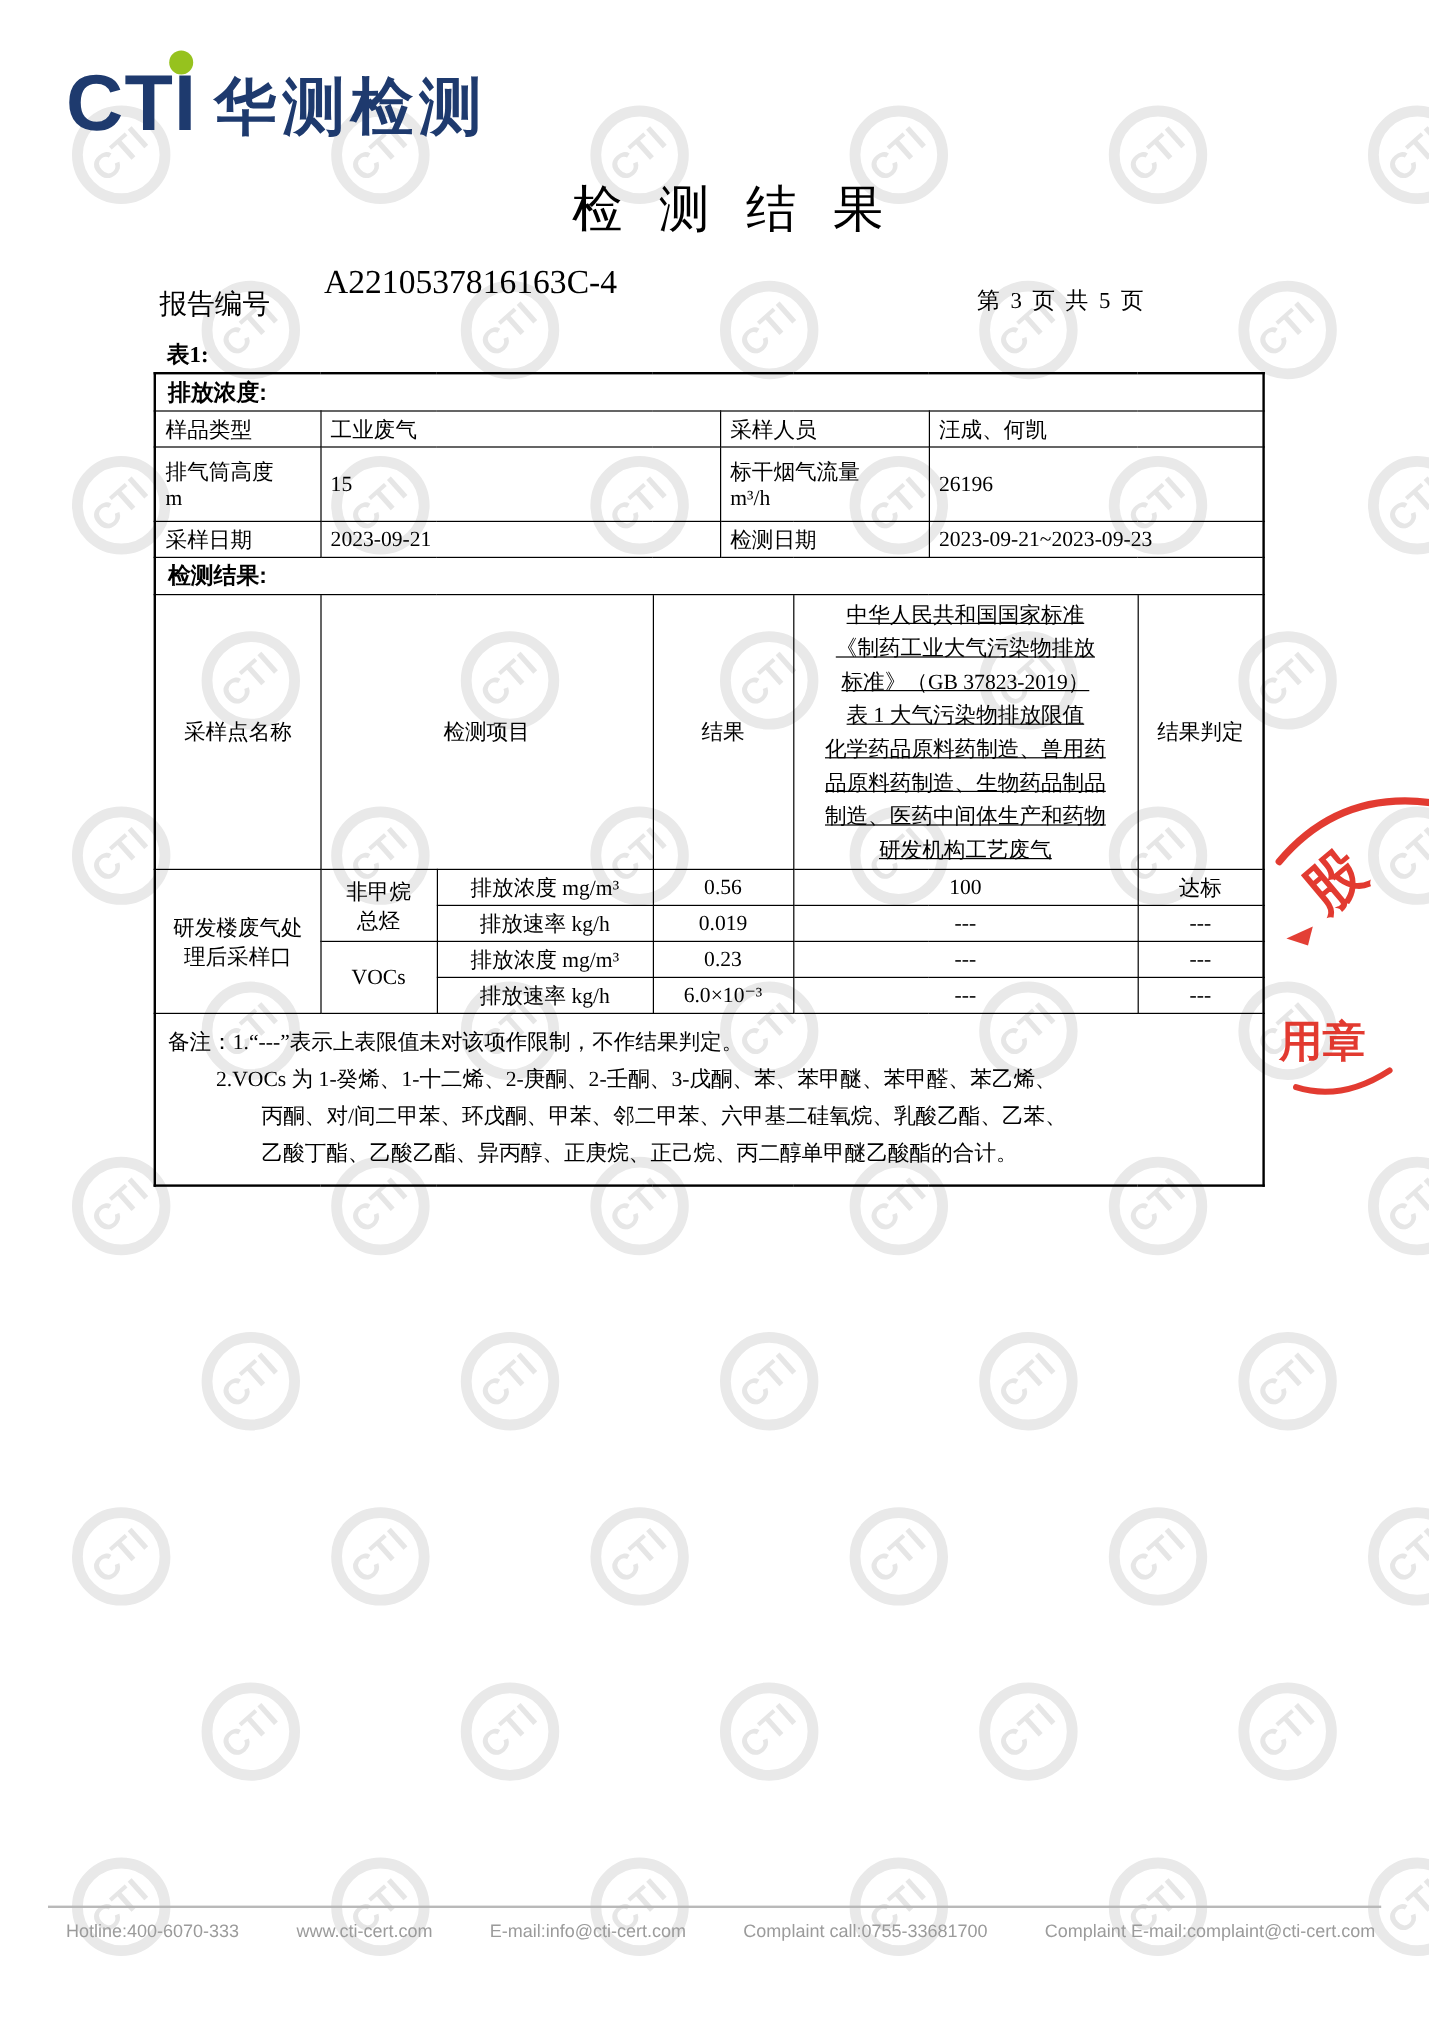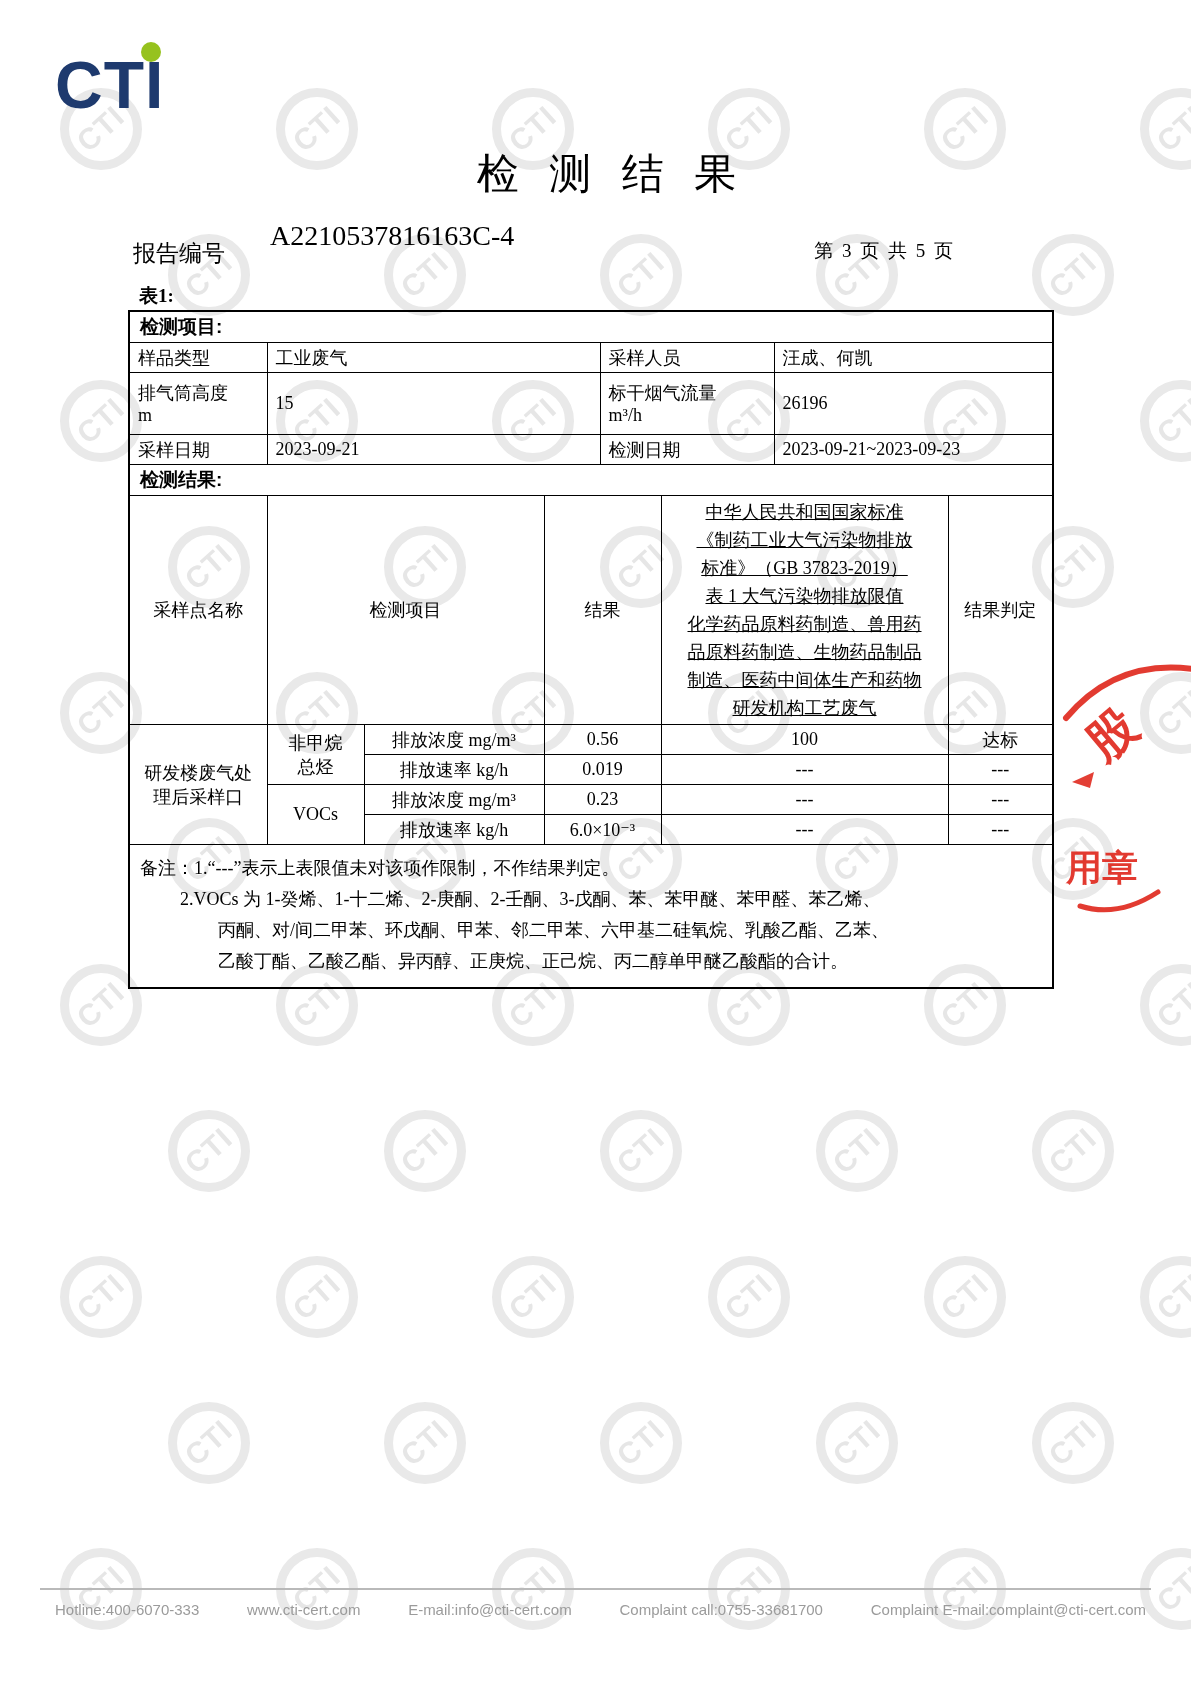--- a/index.html
+++ b/index.html
@@ -271,20 +271,21 @@
       </div>
     </div>
 
   <div class="content">
 
     <div class="logo">
       <div class="logo-cti">
         <span>CTI</span>
         <span class="logo-dot"></span>
       </div>
+      <div class="logo-cn">华测检测</div>
     </div>
 
     <div class="doc-title">检 测 结 果</div>
 
     <div class="meta-label">报告编号</div>
     <div class="meta-number">A2210537816163C-4</div>
     <div class="meta-page">第 3 页 共 5 页</div>
 
     <div class="tbl-caption">表1:</div>
 
@@ -294,21 +295,21 @@
           <col style="width:97px">
           <col style="width:180px">
         <col style="width:56px">
           <col style="width:61px">
           <col style="width:113px">
         <col style="width:174px">
           <col style="width:105px">
       </colgroup>
       <tbody>
         <tr style="height:29px">
-          <td colspan="8" class="sec">检测项目:</td>
+          <td colspan="8" class="sec">排放浓度:</td>
         </tr>
         <tr style="height:30px">
           <td class="l">样品类型</td>
           <td class="l" colspan="3">工业废气</td>
           <td class="l" colspan="2">采样人员</td>
           <td class="l" colspan="2">汪成、何凯</td>
         </tr>
         <tr style="height:62px">
           <td class="l pre">排气筒高度
 m</td>

